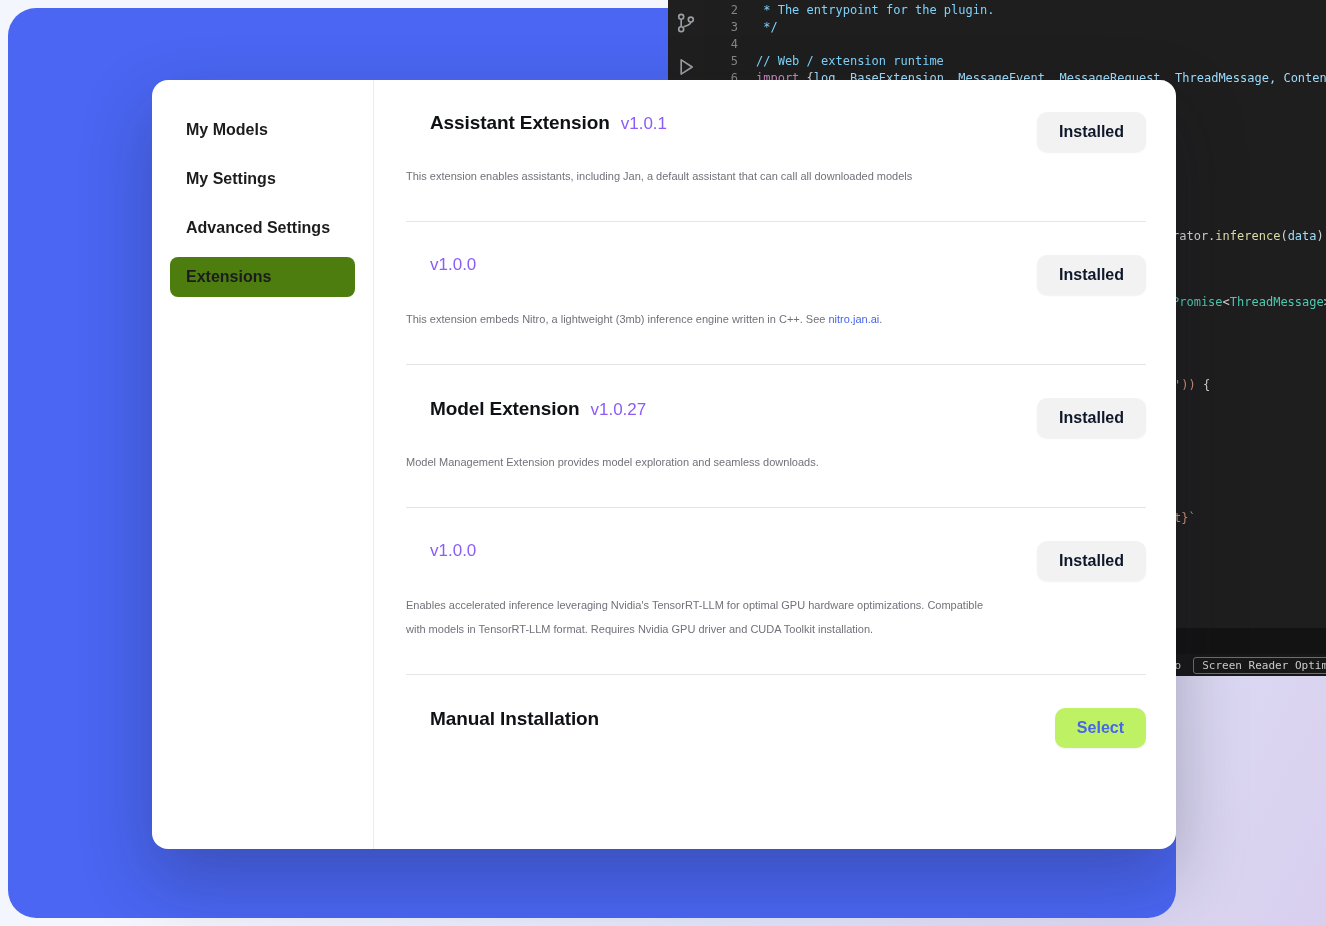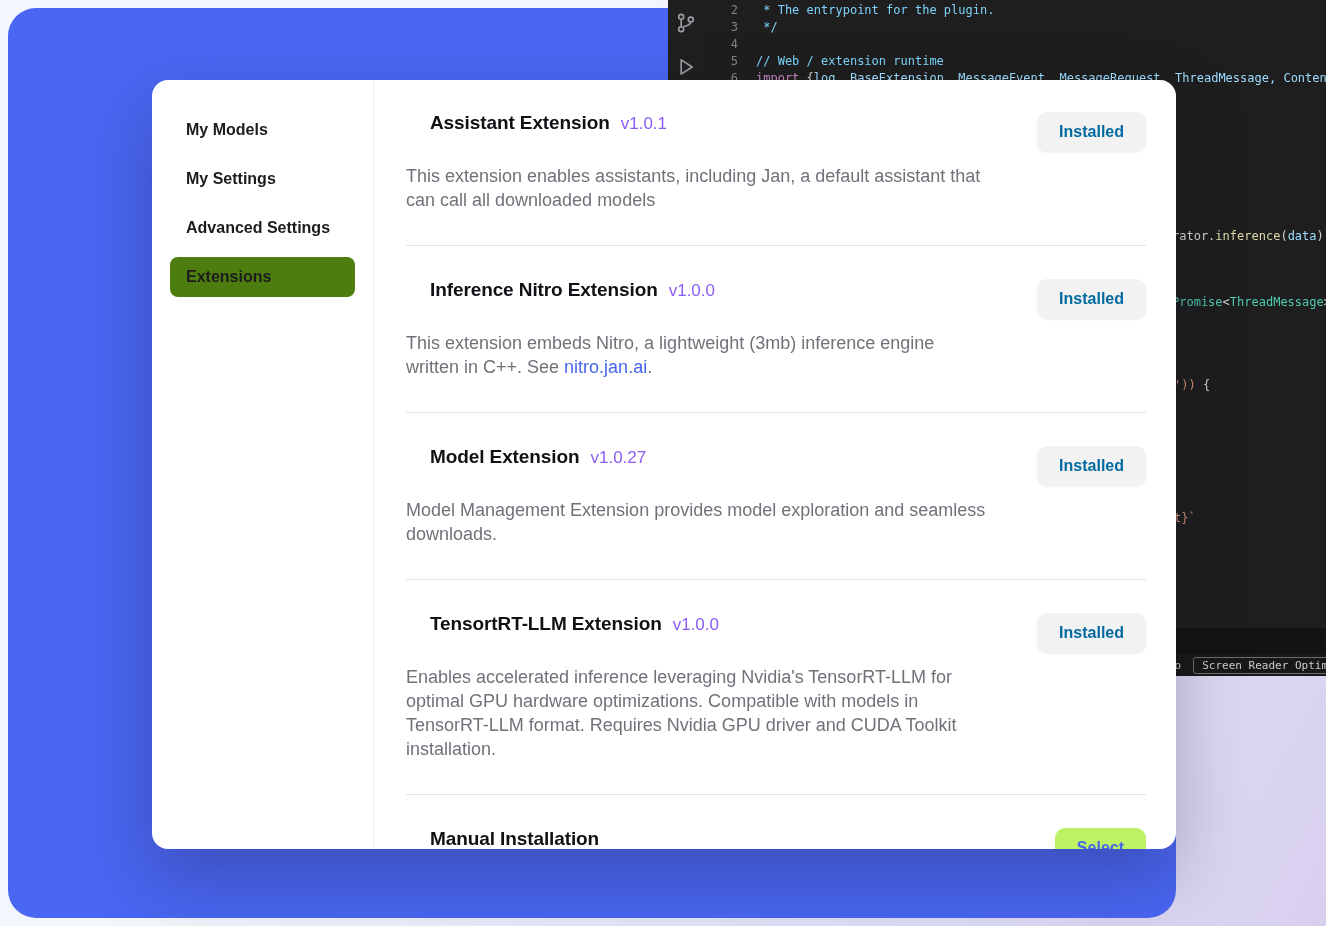--- a/index.html
+++ b/index.html
@@ -107,36 +107,36 @@
   .section { padding: 33px 0; }
   .section.first { padding-top: 0; }
   .divider { border: none; border-top: 1px solid #e4e4e7; height: 0; }
   .sec-head { display: flex; align-items: flex-start; justify-content: space-between; }
   .title-wrap { display: flex; align-items: baseline; gap: 11px; margin-left: 24px; }
   .sec-title { font-size: 19px; font-weight: 700; color: #0f1115; letter-spacing: -0.1px; }
   .sec-version { font-size: 17px; font-weight: 500; color: #8b5cf6; }
   .desc {
     margin-top: 12px;
     width: 585px;
-    font-size: 18px; line-height: 24px;
+    font-size: 11px; line-height: 24px;
     color: #71717a;
   }
   .desc a, .desc .link { color: #4765eb; text-decoration: none; cursor: pointer; }
 
   .btn {
     flex: none;
     height: 40px;
     padding: 0 22px;
     border: none; border-radius: 10px;
     font-family: inherit;
     font-size: 16px; font-weight: 600;
     box-shadow: 0 1px 2px rgba(0,0,0,0.06);
     cursor: pointer;
   }
-  .btn-installed { background: #f2f2f3; color: #0369a1; }
+  .btn-installed { background: #f2f2f3; color: #0f172a; }
   .btn-select { background: #bef264; color: #4765eb; }
 </style>
 </head>
 <body>
 
 <div class="blue-panel"></div>
 
 <div class="editor">
   <div class="activity-bar">
     <span class="act-icon">
@@ -208,21 +208,20 @@
         </div>
         <button class="btn btn-installed">Installed</button>
       </div>
       <p class="desc">This extension enables assistants, including Jan, a default assistant that can call all downloaded models</p>
     </div>
     <hr class="divider">
 
     <div class="section">
       <div class="sec-head">
         <div class="title-wrap">
-          <span class="sec-title">Inference Nitro Extension</span>
           <span class="sec-version">v1.0.0</span>
         </div>
         <button class="btn btn-installed">Installed</button>
       </div>
       <p class="desc"><span>This extension embeds Nitro, a lightweight (3mb) inference engine written in C++. See </span><span class="link">nitro.jan.ai</span><span>.</span></p>
     </div>
     <hr class="divider">
 
     <div class="section">
       <div class="sec-head">
@@ -232,21 +231,20 @@
         </div>
         <button class="btn btn-installed">Installed</button>
       </div>
       <p class="desc">Model Management Extension provides model exploration and seamless downloads.</p>
     </div>
     <hr class="divider">
 
     <div class="section">
       <div class="sec-head">
         <div class="title-wrap">
-          <span class="sec-title">TensortRT-LLM Extension</span>
           <span class="sec-version">v1.0.0</span>
         </div>
         <button class="btn btn-installed">Installed</button>
       </div>
       <p class="desc">Enables accelerated inference leveraging Nvidia's TensorRT-LLM for optimal GPU hardware optimizations. Compatible with models in TensorRT-LLM format. Requires Nvidia GPU driver and CUDA Toolkit installation.</p>
     </div>
     <hr class="divider">
 
     <div class="section">
       <div class="sec-head">

